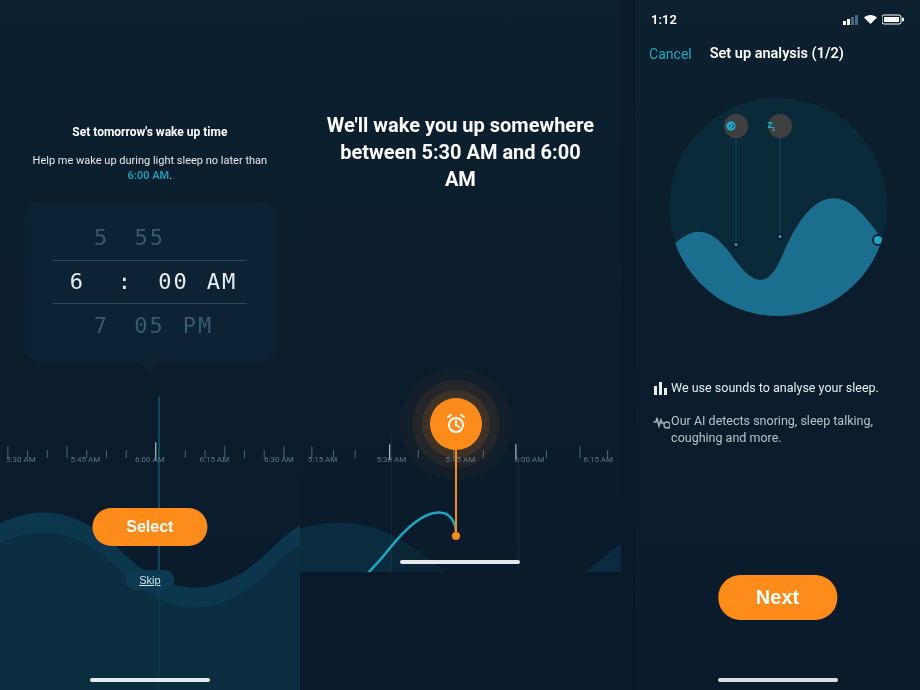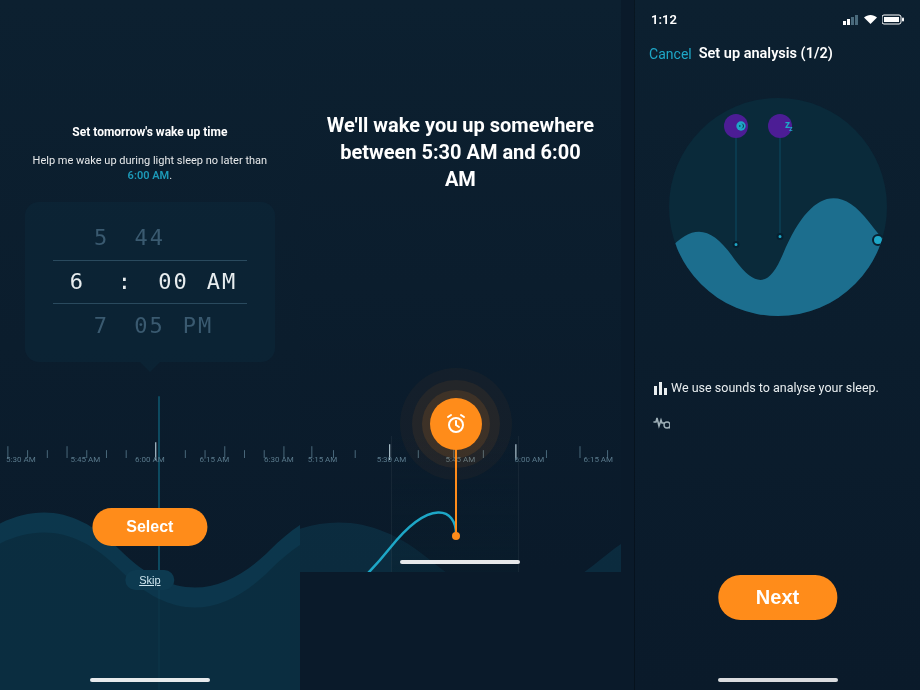--- a/index.html
+++ b/index.html
@@ -116,32 +116,32 @@
     position: relative; width: 290px; height: 690px;
     background: linear-gradient(#0c2030, #0a1a2a);
     overflow: hidden; border-left: 1px solid rgba(0,0,0,.3); margin-left: 13px;
   }
   .status-bar {
     display: flex; justify-content: space-between; align-items: center;
     padding: 12px 16px 4px; font-size: 13px; font-weight: 600;
   }
   .status-icons { display: flex; gap: 4px; align-items: center; }
   .nav-row {
-    display: flex; align-items: center; gap: 7px; padding: 14px 14px 0;
+    display: flex; align-items: center; gap: 18px; padding: 14px 14px 0;
   }
   .cancel { color: #1ea7c7; font-size: 14px; cursor: pointer; }
   .nav-title { color: #fff; font-size: 14.5px; font-weight: 600; }
   .circle-wrap {
     position: relative; margin: 36px auto 0; width: 218px; height: 218px;
     border-radius: 50%; background: #0a2a3a; overflow: hidden;
   }
   .circle-wave { position:absolute; bottom:-6px; left:-10px; width:250px; height:160px; }
   .circle-dot { position:absolute; bottom:70px; right:3px; width:12px; height:12px; background:#1ea7c7; border-radius:50%; border:2px solid #0a2030; }
   .pin { position:absolute; top:28px; width:2px; background:#0a3a4e; }
-  .pin .head { position:absolute; top:-12px; left:50%; transform:translateX(-50%); width:24px;height:24px;border-radius:50%; background:#4c1d95; display:flex;align-items:center;justify-content:flex-end; }
+  .pin .head { position:absolute; top:-12px; left:50%; transform:translateX(-50%); width:24px;height:24px;border-radius:50%; background:#404040; display:flex;align-items:center;justify-content:flex-start; }
   .pin .foot { position:absolute; bottom:-4px; left:50%; transform:translateX(-50%); width:7px;height:7px;border-radius:50%; background:#1ea7c7; border:2px solid #062030;}
   .pin1 { left:66px; height:118px; }
   .pin2 { left:110px; height:110px; }
   .bullets { margin: 64px 16px 0; }
   .bullet { display:flex; align-items:flex-start; margin-bottom:16px; }
   .bullet .ico { width:20px; flex:0 0 20px; display:flex; justify-content:center; padding-top:1px;}
   .bullet .txt { font-size:12.5px; line-height:1.35; color:#b8c3c9; }
   .bullet:first-child .txt { color:#e9eef0; }
   .next-btn {
     position:absolute; bottom:70px; left:50%; transform:translateX(-50%);
@@ -155,21 +155,21 @@
 
 <div class="left">
   <div class="left-title">Set tomorrow's wake up time</div>
   <div class="left-sub">
     <span>Help me wake up during light sleep no later than </span><span class="accent">6:00 AM</span><span>.</span>
   </div>
 
   <div class="picker">
     <div class="picker-row">
       <span>5</span>
-      <span>44</span>
+      <span>55</span>
       <span>&nbsp;</span>
     </div>
     <div class="picker-row selected">
       <span>6</span>
       <span>:</span>
       <span>00</span>
       <span>AM</span>
     </div>
     <div class="picker-row">
       <span>7</span>
@@ -331,18 +331,19 @@
       <div class="txt">We use sounds to analyse your sleep.</div>
     </div>
     <div class="bullet">
       <div class="ico">
         <svg width="18" height="16" viewBox="0 0 18 16">
             <path d="M2 8h2l1-4 2 8 2-6 1 3h2" stroke="#9fb0b8" stroke-width="1.6" fill="none" stroke-linecap="round"></path>
             <circle cx="15" cy="11" r="3" fill="none" stroke="#9fb0b8" stroke-width="1.4"></circle>
             <path d="M17 13l1.5 1.5" stroke="#9fb0b8" stroke-width="1.4"></path>
           </svg>
       </div>
+      <div class="txt">Our AI detects snoring, sleep talking, coughing and more.</div>
     </div>
   </div>
 
   <button class="next-btn">Next</button>
   <div class="home-indicator"></div>
 </div>
 
 </body></html>

